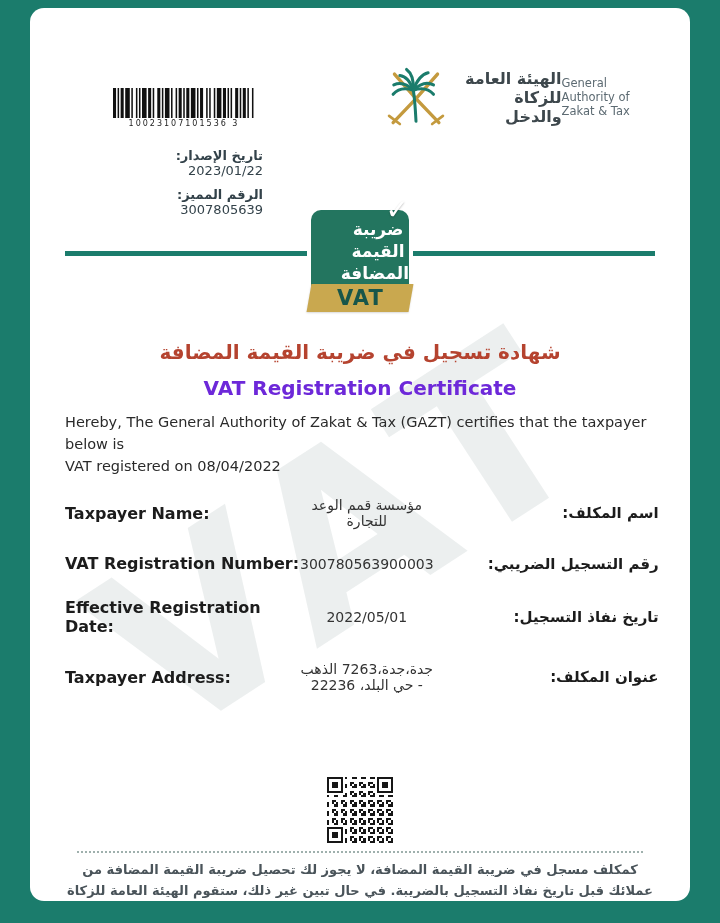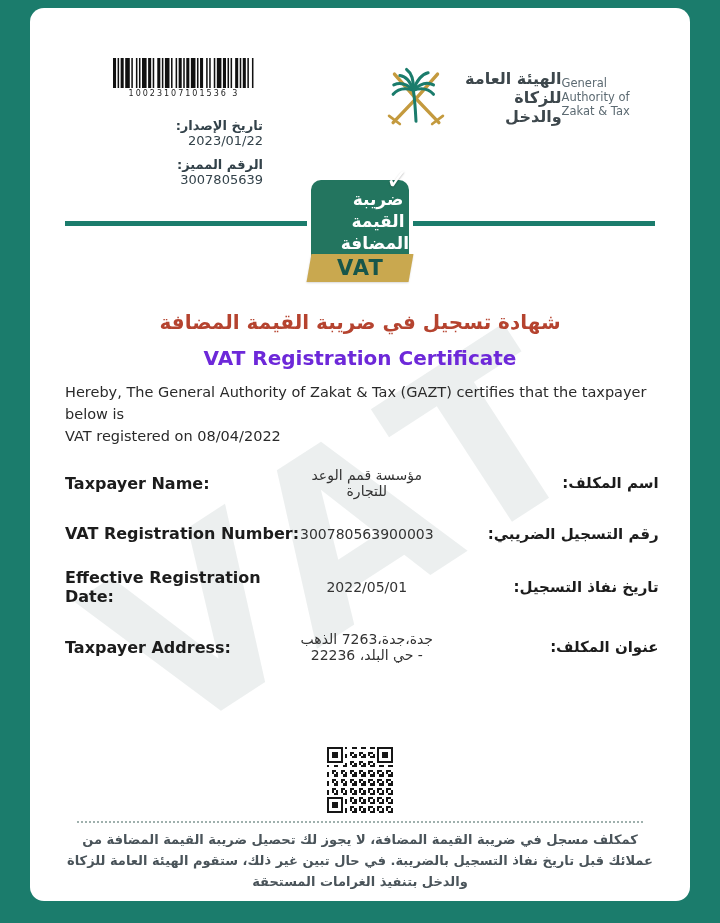--- a/index.html
+++ b/index.html
@@ -15,21 +15,21 @@
     position:absolute; top:390px; left:50px; z-index:0;
     font-size:235px; font-weight:bold; letter-spacing:12px;
     color:rgba(105,135,128,0.13); transform:rotate(-33deg);
     pointer-events:none; user-select:none;
   }
   .content { position:relative; z-index:1; }
 
   
   .header { display:flex; justify-content:space-between; align-items:flex-start; }
   .header-left { margin-left:48px; }
-  .barcode-wrap { width:142px; text-align:center; }
+  .barcode-wrap { width:142px; text-align:center;margin-top:30px; }
   .barcode-wrap svg { display:block; width:142px; height:30px; }
   .barcode-num { font-size:8px; letter-spacing:2px; color:#222; margin-top:1px; }
   .meta-lines { margin-top:20px; direction:rtl; text-align:right; width:150px; }
   .meta-line { font-size:13px; font-weight:600; color:#33424a; margin-bottom:9px; }
   .meta-line .val { font-weight:400; }
 
   .header-right { width:280px; display:flex; flex-direction:row; align-items:center; }
   .org-ar { font-size:16px; font-weight:bold; color:#3d474c; margin-top:4px; direction:rtl; }
   .org-en { font-size:11.5px; color:#5c6a72; margin-top:4px; }
 

